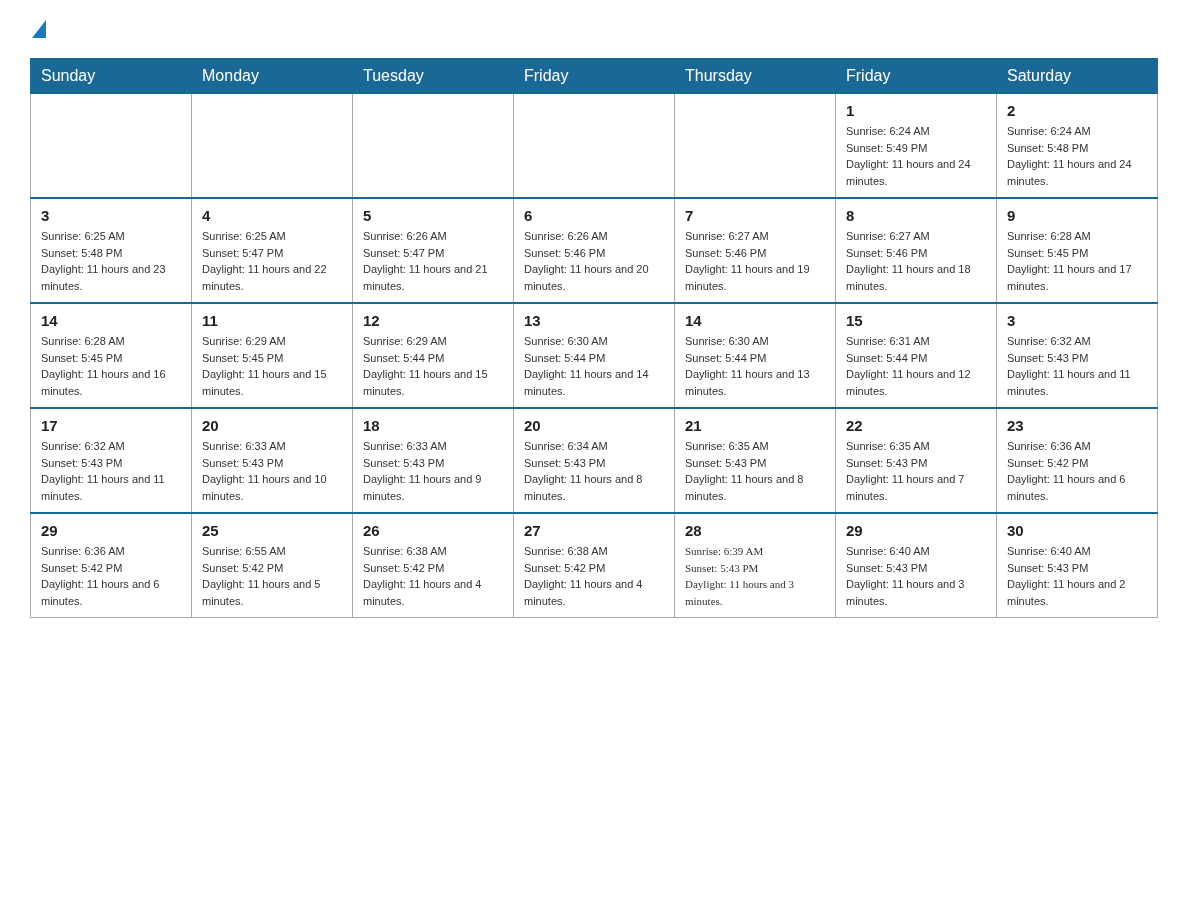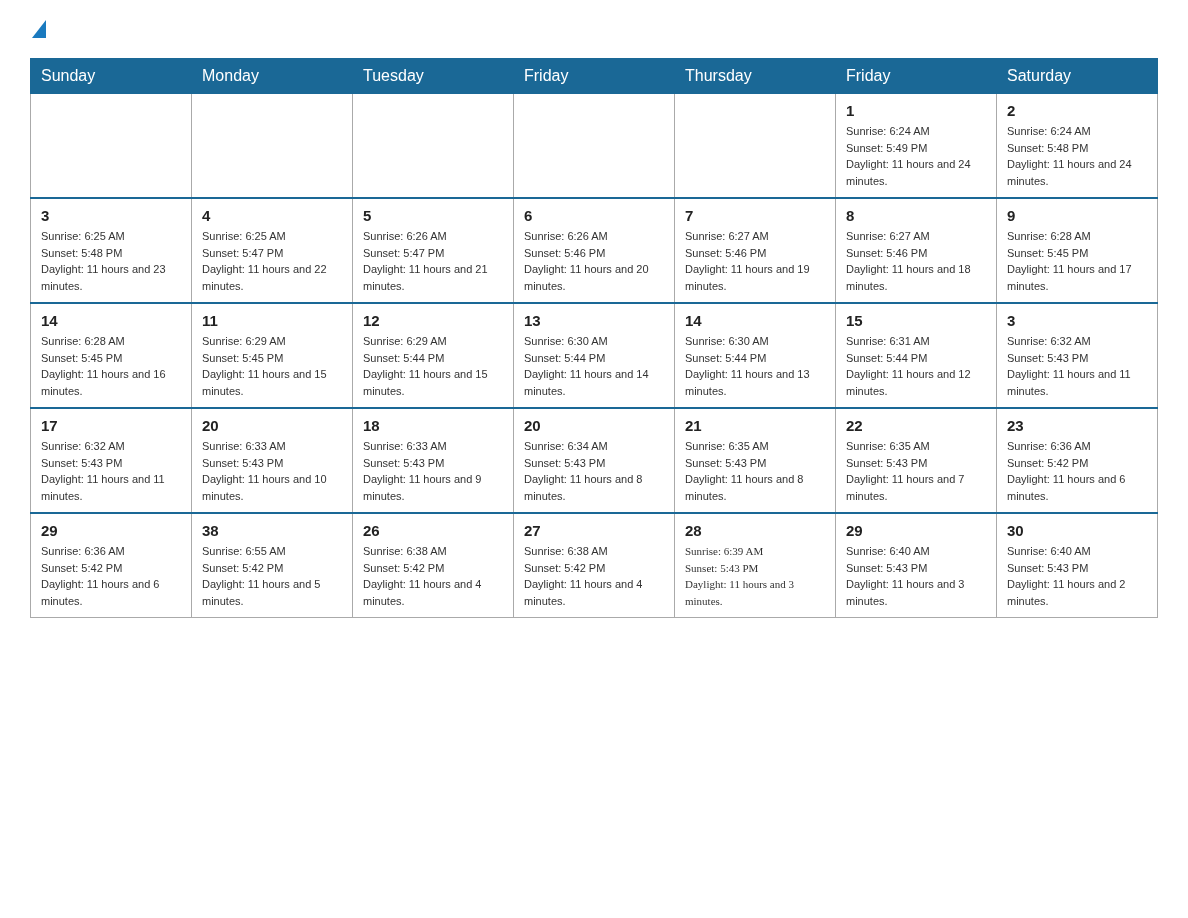--- a/index.html
+++ b/index.html
@@ -285,21 +285,21 @@
         </td>
       </tr>
       <tr class="row-divider">
         <td>
           <span class="day-number">29</span>
           <div class="day-info" style="white-space: pre-line;">Sunrise: 6:36 AM
 Sunset: 5:42 PM
 Daylight: 11 hours and 6 minutes.</div>
         </td>
         <td>
-          <span class="day-number">38</span>
+          <span class="day-number">25</span>
           <div class="day-info" style="white-space: pre-line;">Sunrise: 6:55 AM
 Sunset: 5:42 PM
 Daylight: 11 hours and 5 minutes.</div>
         </td>
         <td>
           <span class="day-number">26</span>
           <div class="day-info" style="white-space: pre-line;">Sunrise: 6:38 AM
 Sunset: 5:42 PM
 Daylight: 11 hours and 4 minutes.</div>
         </td>

